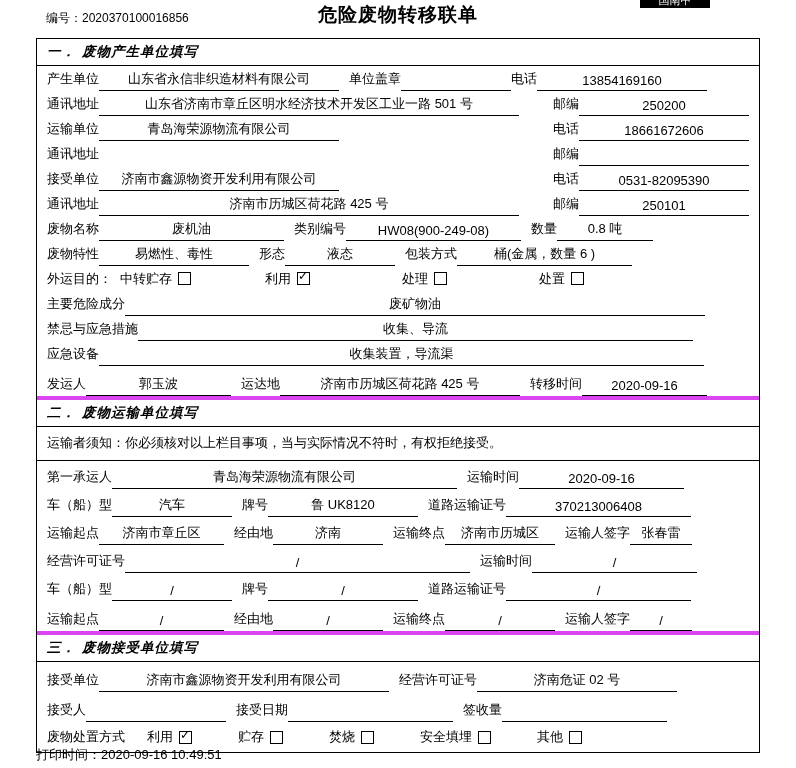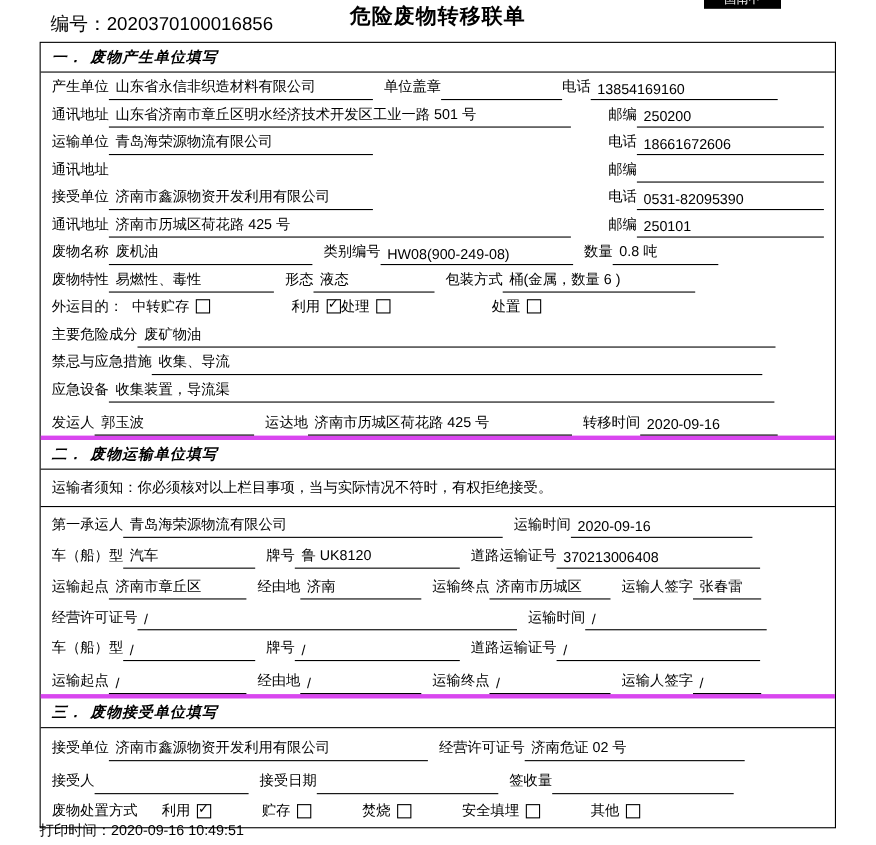--- a/index.html
+++ b/index.html
@@ -25,21 +25,21 @@
 
   
   .top-row {
     position: relative;
     height: 34px;
   }
   .doc-no {
     position: absolute;
     left: 46px;
     top: 10px;
-    font-size: 17px;
+    font-size: 12px;
     white-space: nowrap;
   }
   .doc-title {
     position: absolute;
     left: 0;
     right: 0;
     top: 2px;
     text-align: center;
     font-size: 19px;
     font-weight: bold;
@@ -91,21 +91,21 @@
     box-sizing: border-box;
   }
   .row .lbl {
     white-space: nowrap;
     padding-bottom: 3px;
     font-size: 13px;
   }
   .fill {
     border-bottom: 1px solid #000;
     padding: 0 6px 2px 6px;
-    text-align: left;
+    text-align: center;
     white-space: nowrap;
     overflow: hidden;
     font-size: 13px;
     box-sizing: border-box;
     min-height: 17px;
   }
   .gap { width: 10px; }
   .spacer { flex: 1; }
 
   .notice {
@@ -235,21 +235,21 @@
         <span class="lbl">包装方式</span>
         <span class="fill" style="width:175px">桶(金属，数量 6 )</span>
       </div>
 
       <div class="row" style="align-items:center">
         <span class="lbl" style="padding-bottom:0">外运目的：</span>
         <span class="lbl" style="padding-bottom:0;margin-left:8px">中转贮存</span>
         <span class="chk"></span>
         <span class="lbl" style="padding-bottom:0;margin-left:74px">利用</span>
         <span class="chk checked"></span>
-        <span class="lbl" style="padding-bottom:0;">处理</span>
+        <span class="lbl" style="padding-bottom:0;margin-left:92px">处理</span>
         <span class="chk"></span>
         <span class="lbl" style="padding-bottom:0;margin-left:92px">处置</span>
         <span class="chk"></span>
       </div>
 
       <div class="row">
         <span class="lbl">主要危险成分</span>
         <span class="fill" style="width:580px">废矿物油</span>
       </div>
 

